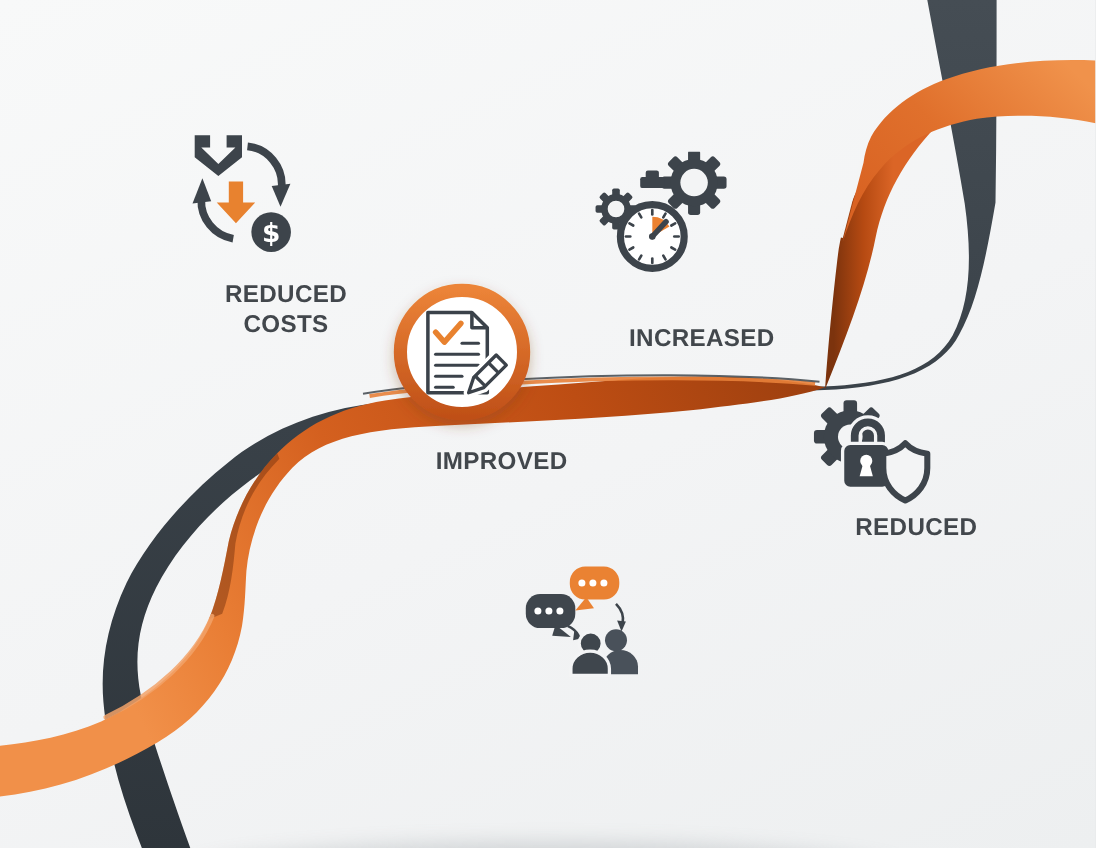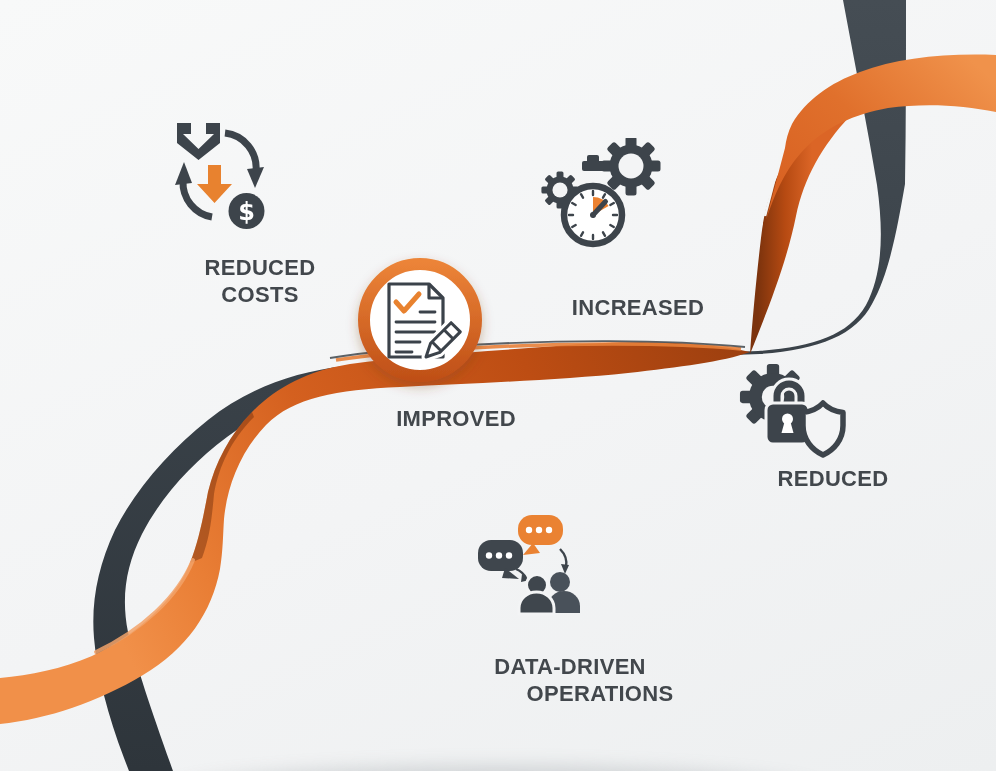--- a/index.html
+++ b/index.html
@@ -248,18 +248,14 @@
   </div>
   <div class="label" style="left:598px;top:294px">
     <div>INCREASED</div>
   </div>
   <div class="label" style="left:416px;top:405px">
     <div>IMPROVED</div>
   </div>
   <div class="label" style="left:793px;top:465px">
     <div>REDUCED</div>
   </div>
-  <div class="label" style="left:530px;top:653px">
-    <div>DATA-DRIVEN</div>
-    <div class="indent">OPERATIONS</div>
-  </div>
 
 </div>
 
 </body></html>

